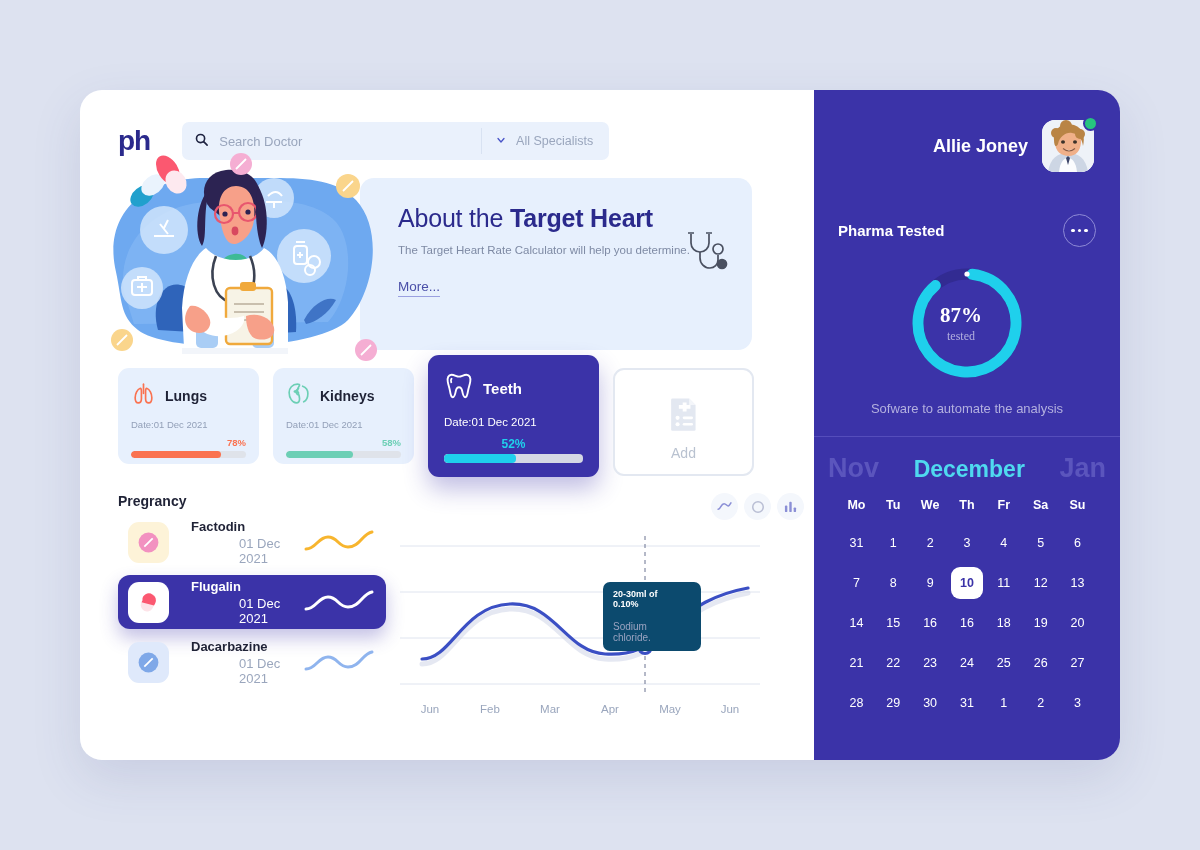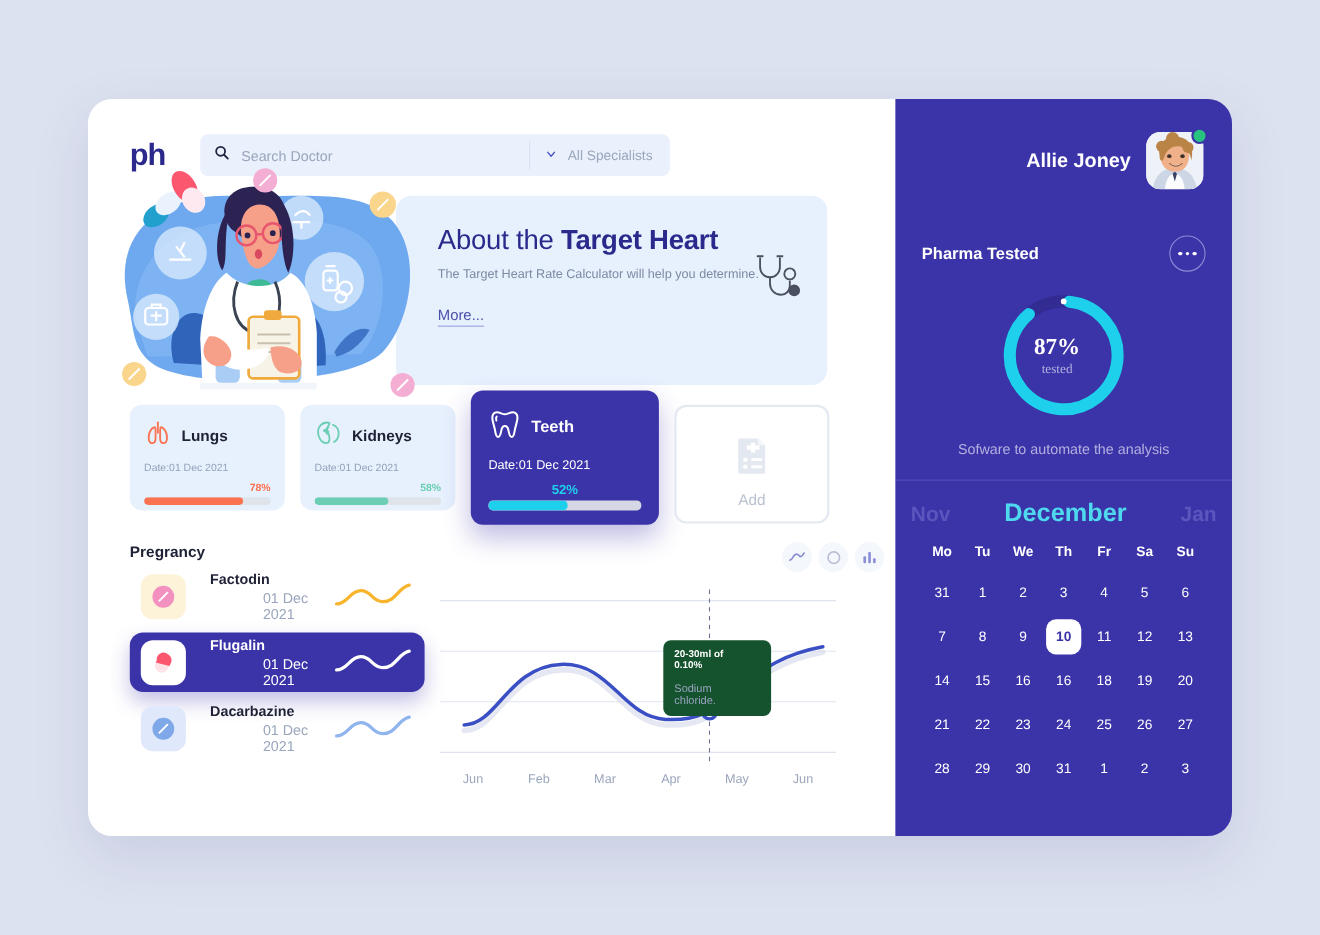--- a/index.html
+++ b/index.html
@@ -111,21 +111,21 @@
   
   .chartcol { flex: 1; padding-left: 14px; position: relative; }
   .toggles { display: flex; justify-content: flex-end; gap: 6px; padding-right: 10px; }
   .tg {
     width: 27px; height: 27px; border-radius: 50%; background: #f4f7fc;
     display: flex; align-items: center; justify-content: center; cursor: pointer;
   }
   .chartbox { position: relative; margin-top: 14px; width: 360px; height: 175px; }
   .tooltip {
     position: absolute; left: 203px; top: 48px;
-    background: #14532d; border-radius: 7px; padding: 7px 20px 8px 10px; width: 98px;
+    background: #0c4a6e; border-radius: 7px; padding: 7px 20px 8px 10px; width: 98px;
   }
   .tt1 { font-size: 9px; font-weight: bold; color: #fff; }
   .tt2 { font-size: 10px; color: #9aa3c0; margin-top: 12px; }
   .xaxis { display: flex; position: absolute; left: 0; bottom: -6px; width: 360px; }
   .xaxis span { flex: 1; text-align: center; font-size: 11.5px; color: #9aa6bd; }
 
   
   .panel {
     width: 306px; background: #3b33a8; border-radius: 0 22px 22px 0;
     color: #fff; position: relative; overflow: hidden;
@@ -148,21 +148,21 @@
     display: flex; align-items: center; justify-content: center; gap: 3px; cursor: pointer;
   }
   .dots i { width: 3.5px; height: 3.5px; border-radius: 50%; background: #fff; display: block; }
   .donutwrap { display: flex; justify-content: center; margin-top: 16px; position: relative; }
   .donut-c { position: absolute; top: 50%; left: 0; right: 12px; transform: translateY(-50%); text-align: center; font-family: Liberation Serif, serif; }
   .dpct { font-size: 21px; font-weight: bold; }
   .dsub { font-size: 12px; color: #b3b0df; margin-top: 1px; }
   .pcaption { text-align: center; font-size: 13px; color: #b3b0df; margin-top: 18px; }
   .calsep { height: 1px; background: #554dbb; margin-top: 20px; }
   .months { display: flex; align-items: baseline; justify-content: space-between; padding: 16px 14px 0 14px; }
-  .m-side { font-size: 19px; font-weight: bold; color: #5b55bd; cursor: pointer; }
+  .m-side { font-size: 27px; font-weight: bold; color: #5b55bd; cursor: pointer; }
   .m-cur { font-size: 23px; font-weight: bold; color: #4fd9ef; }
   .cal { padding: 14px 24px 0 24px; }
   .cal table { width: 100%; border-collapse: collapse; }
   .cal th { font-size: 12.5px; font-weight: bold; padding-bottom: 11px; }
   .cal td { text-align: center; font-size: 12.5px; height: 40px; cursor: pointer; }
   .cal td span {
     display: inline-flex; align-items: center; justify-content: center;
     width: 32px; height: 32px; border-radius: 9px;
   }
   .cal td.today span { background: #fff; color: #3b33a8; font-weight: bold; }

